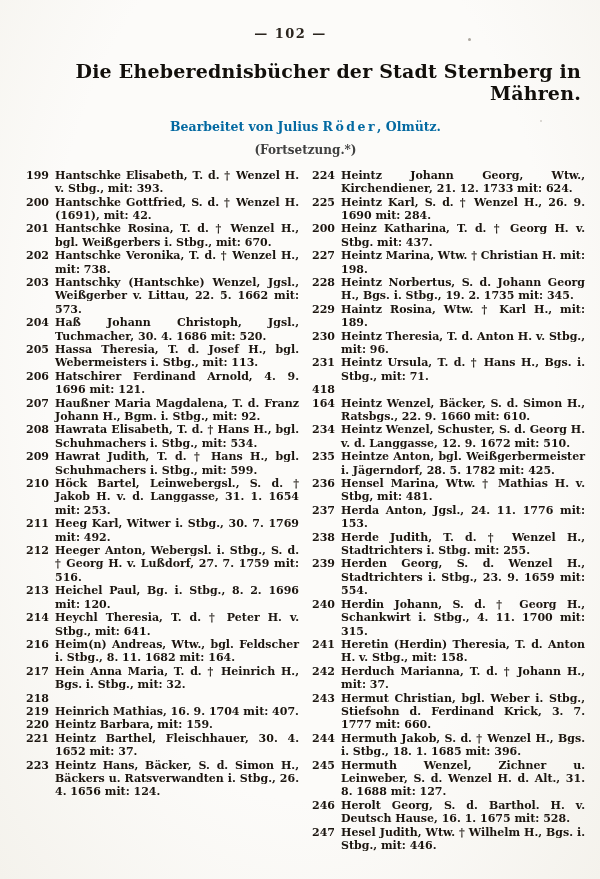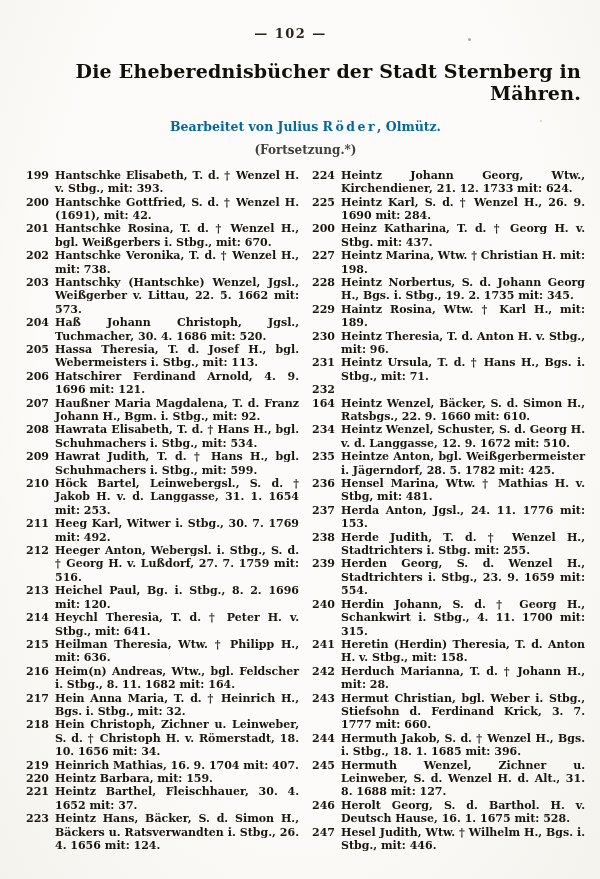--- a/index.html
+++ b/index.html
@@ -183,38 +183,33 @@
   <div class="entry">
     <span class="entry-no">213</span>
     <span class="entry-text">Heichel Paul, Bg. i. Stbg., 8. 2. 1696 mit: 120.</span>
   </div>
 
   <div class="entry">
     <span class="entry-no">214</span>
     <span class="entry-text">Heychl Theresia, T. d. † Peter H. v. Stbg., mit: 641.</span>
   </div>
 
-  <div class="entry">
-    <span class="entry-no">215</span>
-    <span class="entry-text">Heilman Theresia, Wtw. † Philipp H., mit: 636.</span>
-  </div>
 
   <div class="entry">
     <span class="entry-no">216</span>
     <span class="entry-text">Heim(n) Andreas, Wtw., bgl. Feldscher i. Stbg., 8. 11. 1682 mit: 164.</span>
   </div>
 
   <div class="entry">
     <span class="entry-no">217</span>
     <span class="entry-text">Hein Anna Maria, T. d. † Heinrich H., Bgs. i. Stbg., mit: 32.</span>
   </div>
 
   <div class="entry">
     <span class="entry-no">218</span>
-    <span class="entry-text">Hein Christoph, Zichner u. Leinweber, S. d. † Christoph H. v. Römerstadt, 18. 10. 1656 mit: 34.</span>
   </div>
 
   <div class="entry">
     <span class="entry-no">219</span>
     <span class="entry-text">Heinrich Mathias, 16. 9. 1704 mit: 407.</span>
   </div>
 
   <div class="entry">
     <span class="entry-no">220</span>
     <span class="entry-text">Heintz Barbara, mit: 159.</span>
@@ -267,21 +262,21 @@
     <span class="entry-no">230</span>
     <span class="entry-text">Heintz Theresia, T. d. Anton H. v. Stbg., mit: 96.</span>
   </div>
 
   <div class="entry">
     <span class="entry-no">231</span>
     <span class="entry-text">Heintz Ursula, T. d. † Hans H., Bgs. i. Stbg., mit: 71.</span>
   </div>
 
   <div class="entry">
-    <span class="entry-no">232</span>
+    <span class="entry-no">418</span>
   </div>
 
   <div class="entry">
     <span class="entry-no">164</span>
     <span class="entry-text">Heintz Wenzel, Bäcker, S. d. Simon H., Ratsbgs., 22. 9. 1660 mit: 610.</span>
   </div>
 
   <div class="entry">
     <span class="entry-no">234</span>
     <span class="entry-text">Heintz Wenzel, Schuster, S. d. Georg H. v. d. Langgasse, 12. 9. 1672 mit: 510.</span>
@@ -317,21 +312,21 @@
     <span class="entry-text">Herdin Johann, S. d. † Georg H., Schankwirt i. Stbg., 4. 11. 1700 mit: 315.</span>
   </div>
 
   <div class="entry">
     <span class="entry-no">241</span>
     <span class="entry-text">Heretin (Herdin) Theresia, T. d. Anton H. v. Stbg., mit: 158.</span>
   </div>
 
   <div class="entry">
     <span class="entry-no">242</span>
-    <span class="entry-text">Herduch Marianna, T. d. † Johann H., mit: 28.</span>
+    <span class="entry-text">Herduch Marianna, T. d. † Johann H., mit: 37.</span>
   </div>
 
   <div class="entry">
     <span class="entry-no">243</span>
     <span class="entry-text">Hermut Christian, bgl. Weber i. Stbg., Stiefsohn d. Ferdinand Krick, 3. 7. 1777 mit: 660.</span>
   </div>
 
   <div class="entry">
     <span class="entry-no">244</span>
     <span class="entry-text">Hermuth Jakob, S. d. † Wenzel H., Bgs. i. Stbg., 18. 1. 1685 mit: 396.</span>

